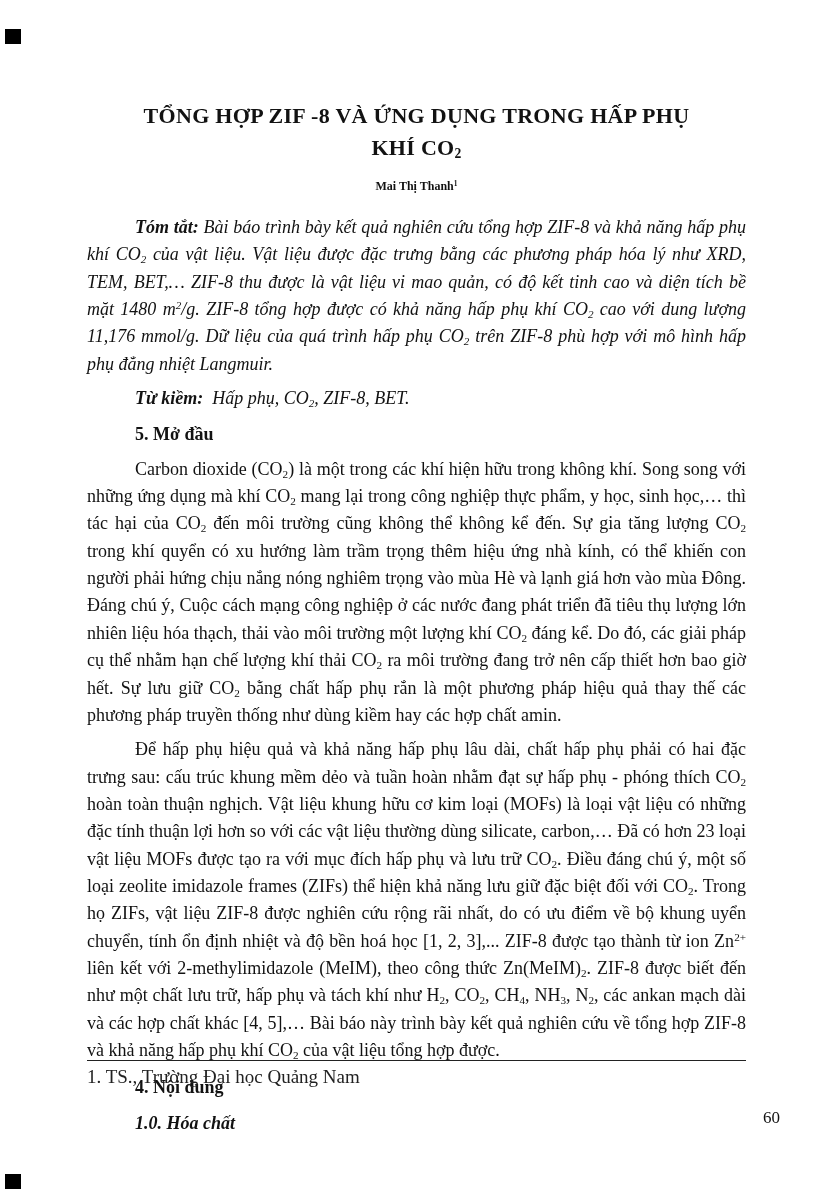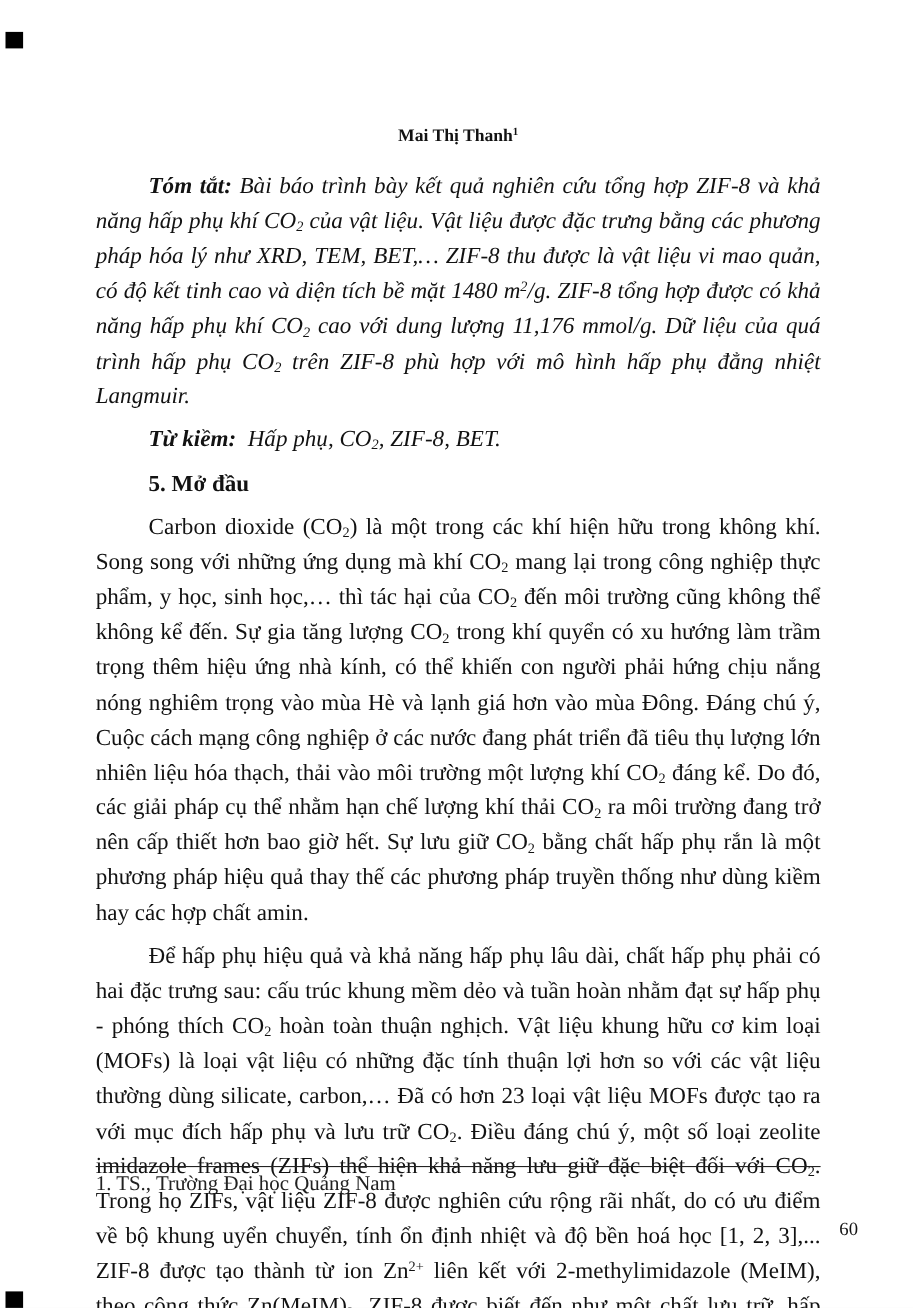--- a/index.html
+++ b/index.html
@@ -32,26 +32,26 @@
   .title {
     font-size: 22px;
     font-weight: bold;
     text-align: center;
     line-height: 1.45;
     letter-spacing: 0.3px;
   }
   .author {
     text-align: center;
     font-weight: bold;
-    font-size: 16px;
+    font-size: 12px;
     margin-top: 15px;
   }
 
   p, .heading {
-    font-size: 21px;
+    font-size: 18px;
     line-height: 1.52;
     text-align: justify;
   }
   .block { margin-top: 7px; }
   .indent { text-indent: 48px; }
 
   .abstract, .keywords { font-style: italic; }
   .abstract { margin-top: 20px; }
   .abstract .label, .keywords .label { font-weight: bold; }
 
@@ -84,20 +84,21 @@
 </head>
 <body>
 
 <div class="page">
 
   <div class="print-mark top"></div>
   <div class="print-mark bottom"></div>
 
   <main class="content">
 
+    <h1 class="title"><span>TỔNG HỢP ZIF -8 VÀ ỨNG DỤNG TRONG HẤP PHỤ</span><br><span>KHÍ CO<sub>2</sub></span></h1>
 
     <div class="author">Mai Thị Thanh<sup>1</sup></div>
 
     <p class="abstract indent block"><span class="label">Tóm tắt:</span> <span>Bài báo trình bày kết quả nghiên cứu tổng hợp ZIF-8 và khả năng hấp phụ khí CO<sub>2</sub> của vật liệu. Vật liệu được đặc trưng bằng các phương pháp hóa lý như XRD, TEM, BET,… ZIF-8 thu được là vật liệu vi mao quản, có độ kết tinh cao và diện tích bề mặt 1480 m<sup>2</sup>/g. ZIF-8 tổng hợp được có khả năng hấp phụ khí CO<sub>2</sub> cao với dung lượng 11,176 mmol/g. Dữ liệu của quá trình hấp phụ CO<sub>2</sub> trên ZIF-8 phù hợp với mô hình hấp phụ đẳng nhiệt Langmuir.</span></p>
 
     <p class="keywords indent block"><span class="label">Từ kiềm:</span>&nbsp; <span>Hấp phụ, CO<sub>2</sub>, ZIF-8, BET.</span></p>
 
     <div class="heading">5. Mở đầu</div>
 
     <p class="indent block">Carbon dioxide (CO<sub>2</sub>) là một trong các khí hiện hữu trong không khí. Song song với những ứng dụng mà khí CO<sub>2</sub> mang lại trong công nghiệp thực phẩm, y học, sinh học,… thì tác hại của CO<sub>2</sub> đến môi trường cũng không thể không kể đến. Sự gia tăng lượng CO<sub>2</sub> trong khí quyển có xu hướng làm trầm trọng thêm hiệu ứng nhà kính, có thể khiến con người phải hứng chịu nắng nóng nghiêm trọng vào mùa Hè và lạnh giá hơn vào mùa Đông. Đáng chú ý, Cuộc cách mạng công nghiệp ở các nước đang phát triển đã tiêu thụ lượng lớn nhiên liệu hóa thạch, thải vào môi trường một lượng khí CO<sub>2</sub> đáng kể. Do đó, các giải pháp cụ thể nhằm hạn chế lượng khí thải CO<sub>2</sub> ra môi trường đang trở nên cấp thiết hơn bao giờ hết. Sự  lưu giữ CO<sub>2</sub> bằng chất hấp phụ rắn là một phương pháp hiệu quả thay thế các phương pháp truyền thống như dùng kiềm hay các hợp chất amin.</p>

